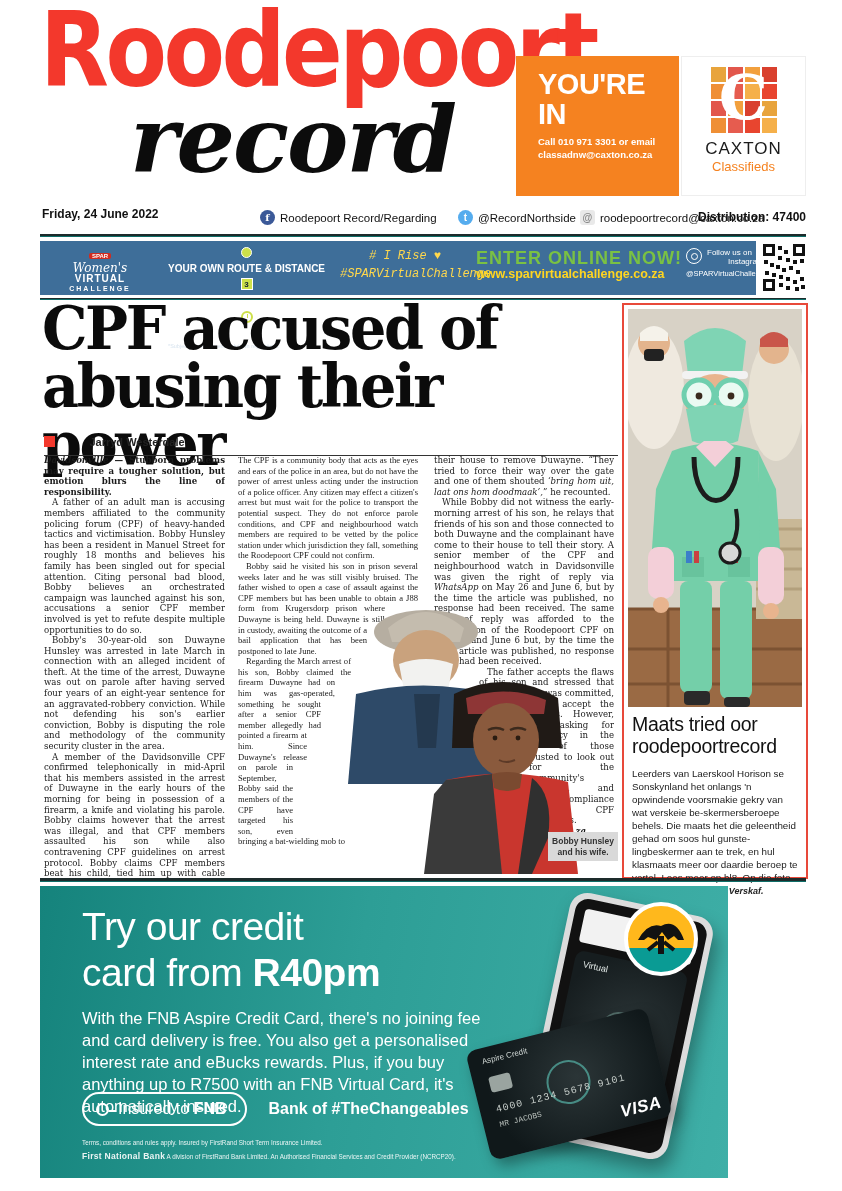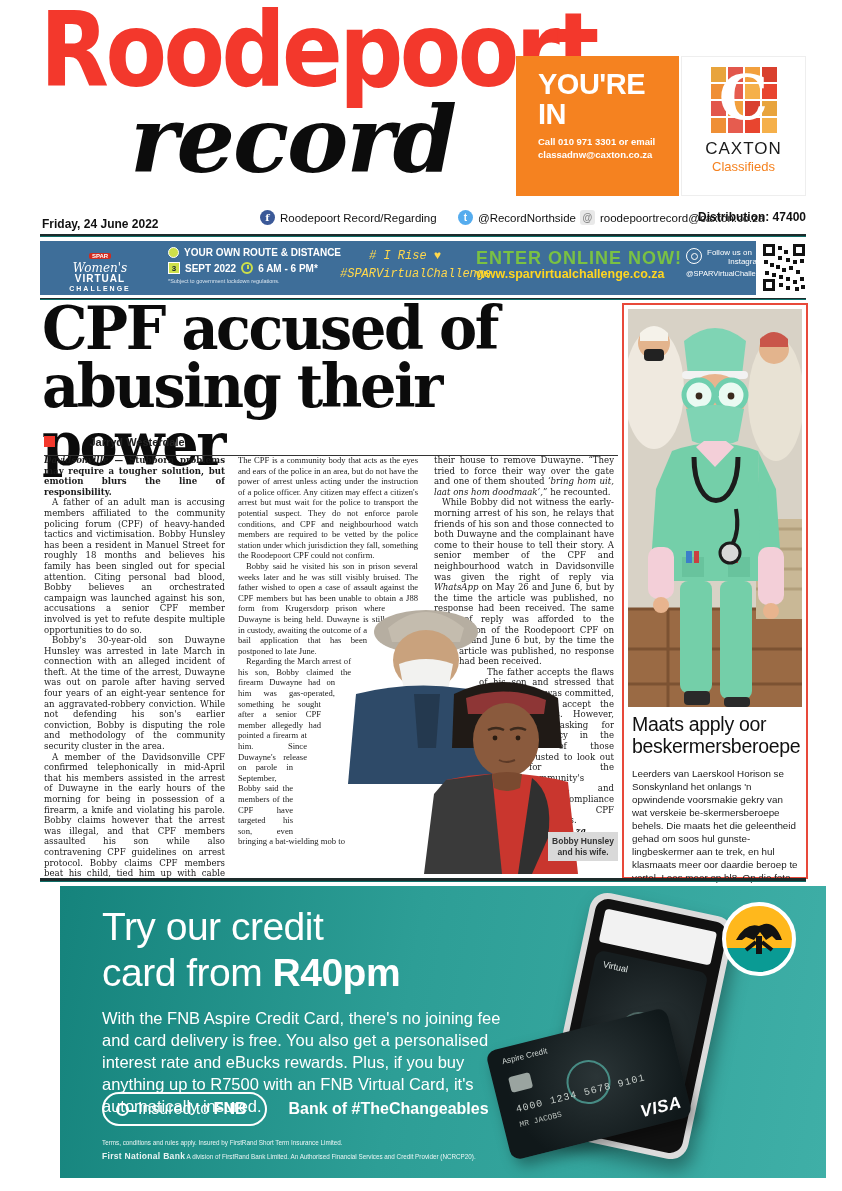--- a/index.html
+++ b/index.html
@@ -26,40 +26,40 @@
     grid-template-columns:repeat(4,1fr); grid-template-rows:repeat(4,1fr); gap:2px; }
   .caxtiles span { display:block; }
   .cax-c { position:absolute; left:0; top:-6px; width:66px; text-align:center; color:#fff;
     font-family:"DejaVu Serif", serif; font-weight:bold; font-size:62px; }
   .cax-name { margin-top:6px; font-size:17px; letter-spacing:1px; color:#1a1a1a; }
   .cax-sub { font-size:13px; color:#f58220; }
 
   
   .infobar { position:absolute; left:40px; top:207px; width:766px; height:22px; font-size:11.5px; color:#111; }
   .infobar .date, .infobar .dist { font-weight:bold; font-size:12px; }
-  .infobar .date { position:absolute; left:2px; top:10px; }
+  .infobar .date { position:absolute; left:2px; top:0; }
   .infobar .soc { position:absolute; top:3px; display:flex; align-items:center; gap:5px; }
   .ic { display:inline-block; width:15px; height:15px; border-radius:50%; color:#fff; text-align:center;
     font-size:10px; line-height:15px; font-weight:bold; }
   .ic-fb { background:#3b5998; font-family:"DejaVu Serif",serif; }
   .ic-tw { background:#55acee; }
   .ic-mail { background:#e9e9e9; color:#888; border-radius:3px; font-size:10px; }
   .infobar .dist { position:absolute; right:0; top:3px; }
 
   .rule-dark { position:absolute; left:40px; width:766px; height:3px; background:#1d2b2b; border-bottom:1px solid #0e6e68; }
 
   
   .spar { position:absolute; left:40px; top:241px; width:716px; height:54px; background:#3e6e99; color:#fff; }
   .spar-logo { position:absolute; left:10px; top:3px; width:100px; text-align:center; }
   .spar-brand { display:inline-block; background:#d22b1f; color:#fff; font-size:6px; font-weight:bold; padding:0 3px; border-radius:2px; }
   .spar-wom { font-family:"DejaVu Serif",serif; font-style:italic; font-size:12px; line-height:1; }
   .spar-virt { font-size:10px; font-weight:bold; letter-spacing:1px; line-height:1.05; }
   .spar-chal { font-size:7px; font-weight:bold; letter-spacing:2px; }
   .spar-mid { position:absolute; left:128px; top:6px; font-size:10px; font-weight:bold; }
-  .spar-mid .row { display:flex; align-items:center; gap:5px; margin-bottom:4px; }
+  .spar-mid .row { display:flex; align-items:center; gap:5px; margin-bottom:4px;flex-direction:column; }
   .dot-ic { width:11px; height:11px; border-radius:50%; background:#cde04a; display:inline-block; border:1px solid #fff; }
   .cal-ic { width:12px; height:12px; background:#cde04a; color:#123; border:1px solid #fff; font-size:8px; font-weight:bold; text-align:center; line-height:12px; display:inline-block; }
   .clk-ic { width:12px; height:12px; border-radius:50%; border:2px solid #cde04a; display:inline-block; position:relative; }
   .clk-ic:after { content:""; position:absolute; left:4px; top:1px; width:1.5px; height:4px; background:#cde04a; }
   .spar-disc { font-size:5.5px; font-weight:normal; color:#d8e4ef; margin-top:2px; }
   .spar-tags { position:absolute; left:300px; top:6px; width:130px; text-align:center;
     font-family:Liberation Mono, monospace; font-style:italic; color:#ffd84d; font-size:12px; line-height:1.5; }
   .spar-cta { position:absolute; left:436px; top:8px; text-align:left; }
   .spar-cta .l1 { color:#7ac143; font-size:18px; font-weight:bold; letter-spacing:1px; line-height:1; }
   .spar-cta .l2 { color:#ffd520; font-size:12.5px; font-weight:bold; }
@@ -94,22 +94,22 @@
     font-size:8.5px; font-weight:bold; text-align:center; padding:4px 2px; z-index:4; line-height:1.25; }
 
   
   .sidebox { position:absolute; left:622px; top:303px; width:186px; height:576px; border:2px solid #e8493a; background:#fff; }
   .kidphoto { position:absolute; left:4px; top:4px; width:174px; height:398px; }
   .side-title { position:absolute; left:8px; top:408px; width:172px; font-size:19.5px; color:#111; line-height:1.15; letter-spacing:-.3px; }
   .side-body { position:absolute; left:8px; top:462px; width:168px; font-size:9.8px; line-height:13px; color:#222; }
   .side-credit { font-style:italic; font-weight:bold; font-size:9px; }
 
   
-  .fnb { position:absolute; left:40px; top:886px; width:766px; height:292px;
-    background:linear-gradient(100deg,#15837c 0%, #2d9e96 45%, #3fafa7 100%); color:#fff; overflow:hidden;margin-left:20px; }
+  .fnb { position:absolute; left:40px; top:886px; width:688px; height:292px;
+    background:linear-gradient(100deg,#15837c 0%, #2d9e96 45%, #3fafa7 100%); color:#fff; overflow:hidden; }
   .fnb-h { position:absolute; left:42px; top:18px; font-size:39px; line-height:1.17; letter-spacing:-.5px; }
   .fnb-h b { font-weight:bold; }
   .fnb-body { position:absolute; left:42px; top:122px; width:420px; font-size:16.5px; line-height:1.33; }
   .fnb-cta { position:absolute; left:42px; top:206px; display:flex; align-items:center; gap:22px; }
   .fnb-btn { display:flex; align-items:center; gap:9px; border:2px solid #fff; border-radius:19px;
     padding:6px 18px 6px 12px; font-size:16px; }
   .mag { width:13px; height:13px; border:2px solid #fff; border-radius:50%; position:relative; display:inline-block; }
   .mag:after { content:""; position:absolute; left:11px; top:5px; width:7px; height:2.5px; background:#fff; }
   .fnb-tag { font-size:16px; font-weight:bold; }
   .fnb-legal { position:absolute; left:42px; top:252px; font-size:6.3px; opacity:.9; line-height:1.7; }
@@ -366,22 +366,22 @@
         <rect x="104" y="242" width="6" height="12" fill="#c94040"></rect>
       <path d="M66 148 C66 206 110 206 110 148" stroke="#1c1c1c" stroke-width="5" fill="none"></path>
       <path d="M108 200 Q112 222 104 236" stroke="#1c1c1c" stroke-width="4" fill="none"></path>
       <circle cx="102" cy="244" r="10" fill="#d8d8d8" stroke="#1c1c1c" stroke-width="3"></circle>
       <rect x="52" y="272" width="32" height="112" rx="8" fill="#74cfa9"></rect>
       <rect x="92" y="272" width="32" height="118" rx="8" fill="#74cfa9"></rect>
       <rect x="56" y="382" width="26" height="14" rx="4" fill="#2a2a2a"></rect>
       <rect x="96" y="388" width="26" height="10" rx="4" fill="#2a2a2a"></rect>
     </svg>
     <div class="side-title">
-      <div>Maats apply oor</div>
-      <div>beskermersberoepe</div>
+      <div>Maats tried oor</div>
+      <div>roodepoortrecord</div>
     </div>
     <div class="side-body">
       <span>Leerders van Laerskool Horison se Sonskynland het onlangs 'n opwindende voorsmakie gekry van wat verskeie be-skermersberoepe behels. Die maats het die geleentheid gehad om soos hul gunste-lingbeskermer aan te trek, en hul klasmaats meer oor daardie beroep te vertel. Lees meer op bl8. Op die foto is Mia Myburgh. </span><span class="side-credit">Foto: Verskaf.</span>
     </div>
   </div>
 
   <div class="rule-dark" style="top:878px; height:4px"></div>
 
   <div class="fnb">
     <div class="fnb-h">

